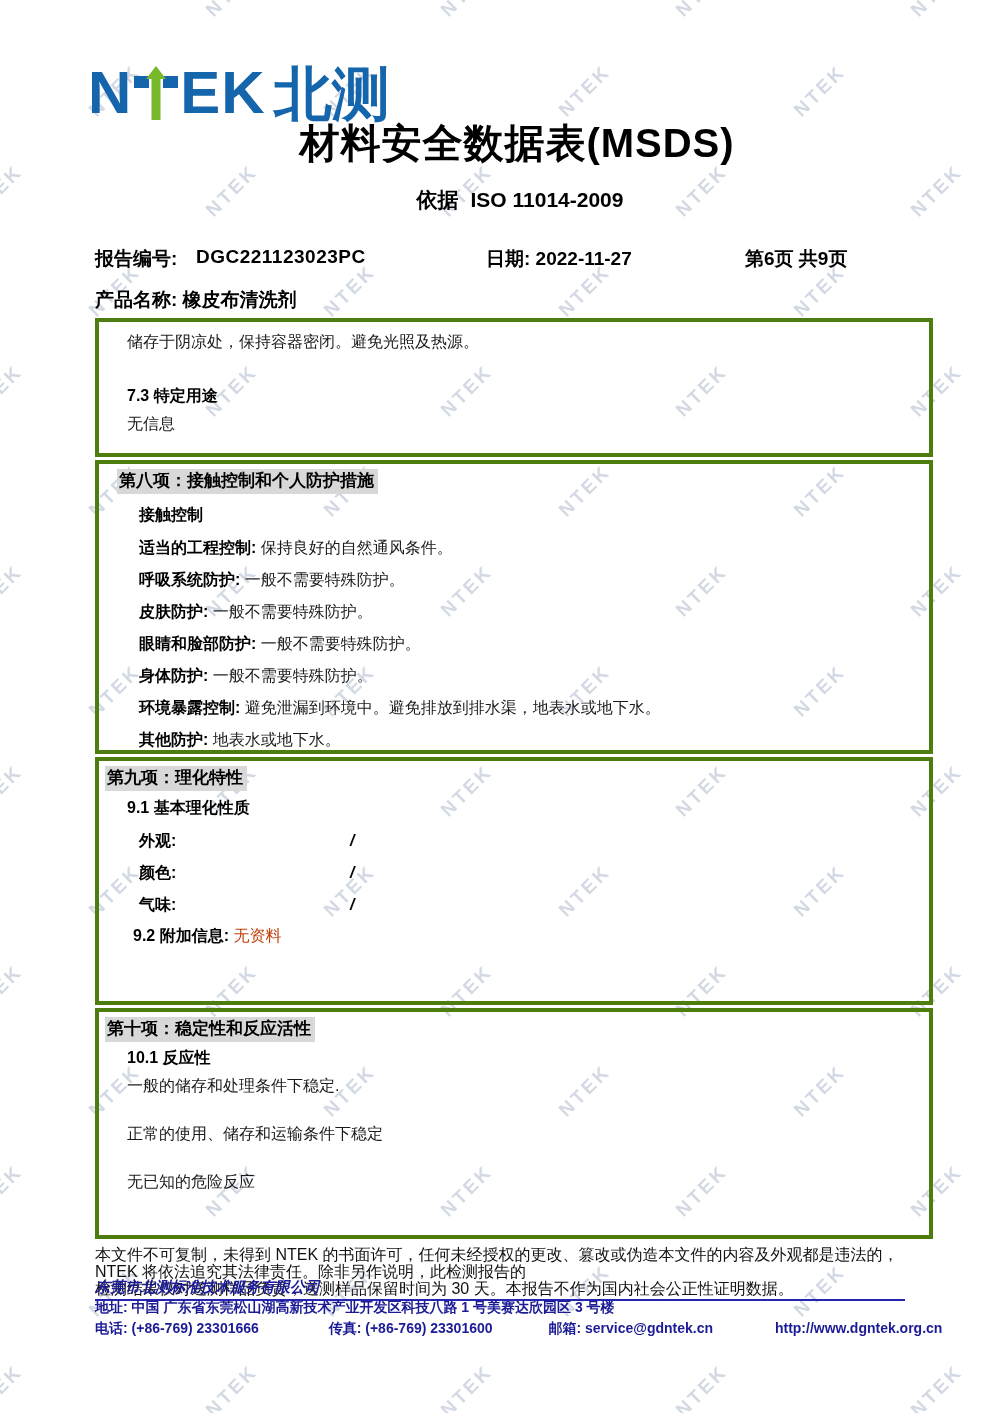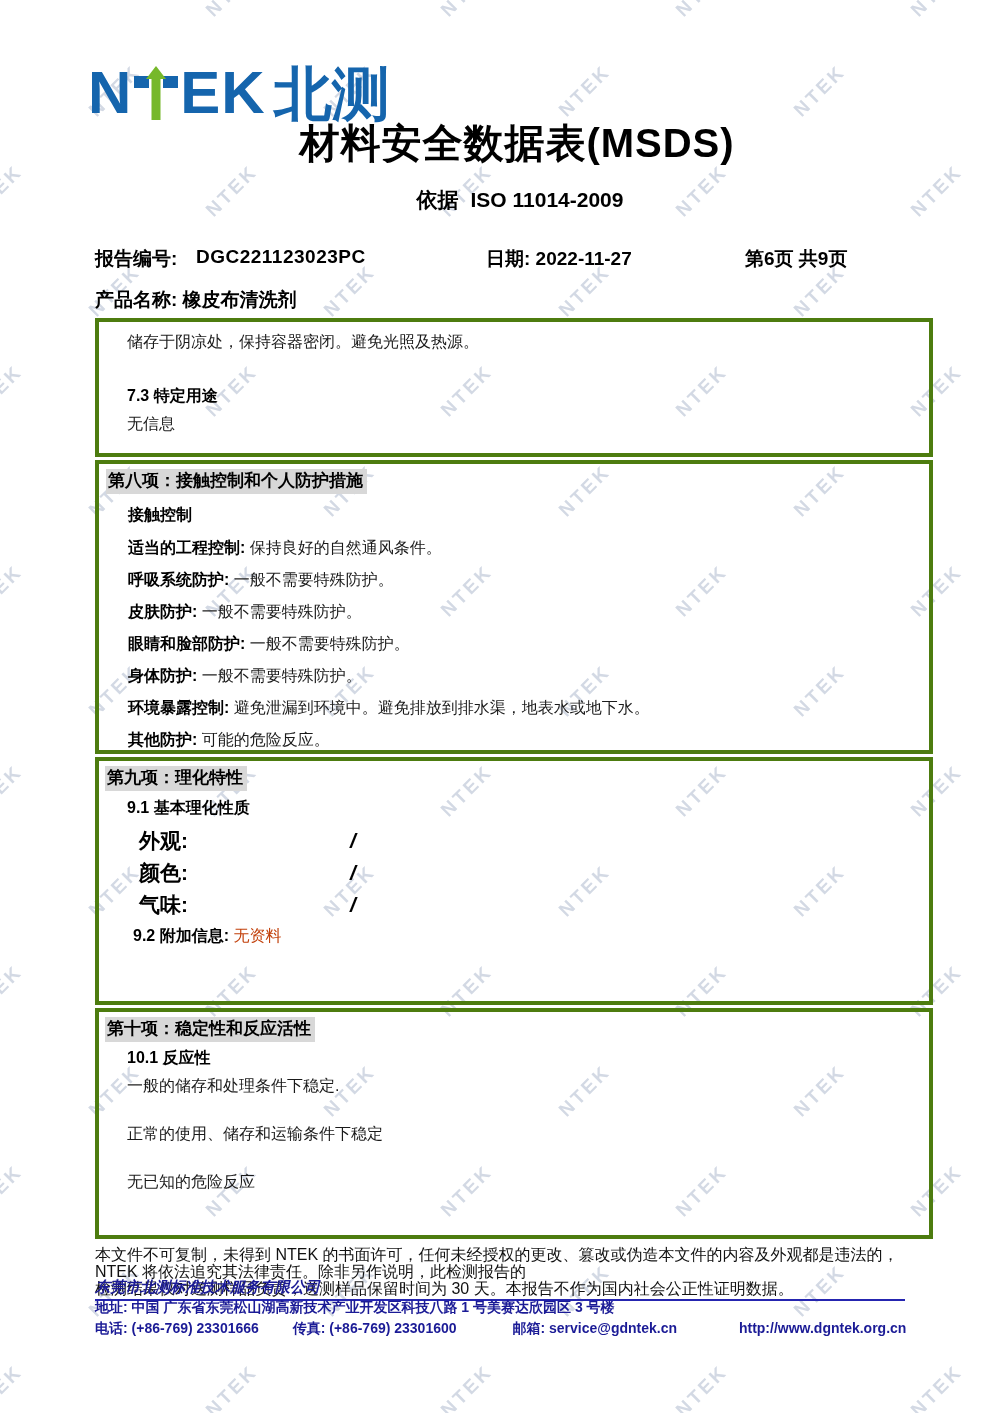--- a/index.html
+++ b/index.html
@@ -32,55 +32,55 @@
   .report-row .rpt-label { position:absolute; left:95px; top:0; }
   .report-row .rpt-value { position:absolute; left:196px; top:0; letter-spacing:.5px; }
   .report-row .date-group { position:absolute; left:486px; top:0; }
   .report-row .page-info { position:absolute; left:745px; top:0; }
 
   .product-row { position:absolute; left:95px; top:287px; font-size:19px; font-weight:700; color:#000; }
 
   
   .box { position:absolute; left:95px; width:838px; border:4px solid #4d7c0f; background:transparent; }
   .box1 { top:318px; height:139px; padding:10px 10px 0 28px; }
-  .box2 { top:460px; height:294px; padding:5px 10px 0 7px; }
+  .box2 { top:460px; height:294px; padding:5px 10px 0 18px; }
   .box3 { top:757px; height:248px; padding:5px 10px 0 6px; }
   .box4 { top:1008px; height:231px; padding:5px 10px 0 6px; }
 
   .sec-header { display:inline-block; background:#d8d8d8; font-size:17px; font-weight:700; color:#000; padding:1px 4px 2px 2px; line-height:22px; }
   .line { font-size:16px; color:#1a1a1a; line-height:21px; }
   .line b, .bold { font-weight:700; color:#000; }
 
   .box1 .storage { font-size:16px; color:#1a1a1a; }
   .box1 .sub-title { margin-top:33px; font-size:16px; font-weight:700; color:#000; }
   .box1 .sub-value { margin-top:7px; font-size:16px; color:#1a1a1a; }
 
   .box2 .subtitle { margin:11px 0 0 22px; font-size:16px; font-weight:700; color:#000; }
   .box2 .line { margin:11px 0 0 22px; }
   .box3 .subtitle { margin:7px 0 0 22px; font-size:16px; font-weight:700; color:#000; }
-  .prop-row { margin:12px 0 0 34px; font-size:21px; line-height:20px; }
+  .prop-row { margin:12px 0 0 34px; font-size:16px; line-height:20px; }
   .prop-row .plabel { display:inline-block; width:211px; font-weight:700; color:#000; }
   .prop-row .pvalue { font-weight:700; font-style:italic; color:#000; }
   .prop-row.other { margin-top:54px; }
   .box3 .additional { margin:11px 0 0 28px; font-size:16px; }
   .box3 .additional .alabel { font-weight:700; color:#000; }
   .box3 .additional .avalue { color:#c2410c; }
 
   .box4 .sub { margin-left:22px; }
   .box4 .sub .stitle { font-size:16px; font-weight:700; color:#000; }
   .box4 .sub .stext { margin-top:7px; font-size:16px; color:#1a1a1a; }
   .box4 .sub + .sub { margin-top:27px; }
   .box4 .sub0 { margin-top:6px; }
 
   
   .disclaimer { position:absolute; left:95px; top:1246px; width:845px; font-size:16px; line-height:17px; color:#111; }
   .company { position:absolute; left:95px; top:1278px; width:810px; font-size:15px; font-weight:700; font-style:italic; color:#1b1b96; border-bottom:2px solid #2525b0; padding-bottom:2px; }
   .address { position:absolute; left:95px; top:1299px; font-size:14px; font-weight:700; color:#1b1b96; }
   .contacts { position:absolute; left:95px; top:1320px; width:845px; font-size:14px; font-weight:700; color:#1b1b96; white-space:nowrap; }
-  .contacts .fax { margin-left:30px; }
+  .contacts .fax { margin-left:66px; }
   .contacts .email { margin-left:52px; }
   .contacts .website { margin-left:58px; }
 </style>
 </head>
 <body>
 
 <div class="page">
   <div class="watermark-layer">
       <div class="wm" style="left: -35px; top: -20px;">NTEK</div>
       <div class="wm" style="left: 200px; top: -20px;">NTEK</div>
@@ -194,21 +194,21 @@
 
     <section class="box box2">
       <div class="sec-header">第八项：接触控制和个人防护措施</div>
       <p class="subtitle">接触控制</p>
       <p class="line"><b>适当的工程控制:</b> <span>保持良好的自然通风条件。</span></p>
       <p class="line"><b>呼吸系统防护:</b> <span>一般不需要特殊防护。</span></p>
       <p class="line"><b>皮肤防护:</b> <span>一般不需要特殊防护。</span></p>
       <p class="line"><b>眼睛和脸部防护:</b> <span>一般不需要特殊防护。</span></p>
       <p class="line"><b>身体防护:</b> <span>一般不需要特殊防护。</span></p>
       <p class="line"><b>环境暴露控制:</b> <span>避免泄漏到环境中。避免排放到排水渠，地表水或地下水。</span></p>
-      <p class="line"><b>其他防护:</b> <span>可能的危险反应。</span></p>
+      <p class="line"><b>其他防护:</b> <span>地表水或地下水。</span></p>
     </section>
 
     <section class="box box3">
       <div class="sec-header">第九项：理化特性</div>
       <p class="subtitle">9.1 基本理化性质</p>
       <p class="prop-row"><span class="plabel">外观:</span><span class="pvalue">/</span></p>
       <p class="prop-row"><span class="plabel">颜色:</span><span class="pvalue">/</span></p>
       <p class="prop-row"><span class="plabel">气味:</span><span class="pvalue">/</span></p>
       <p class="additional"><span class="alabel">9.2 附加信息:</span> <span class="avalue">无资料</span></p>
     </section>

